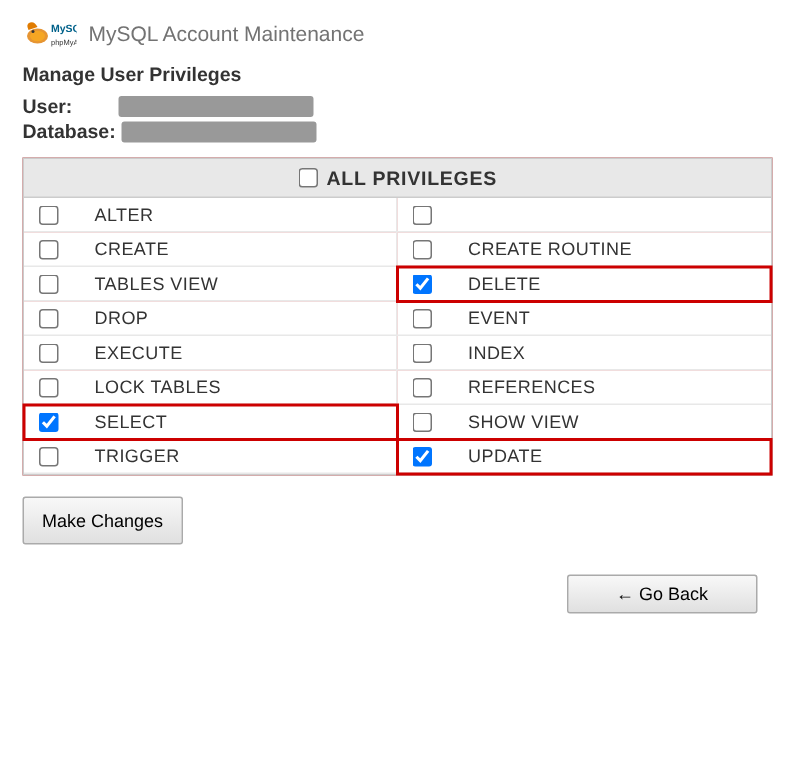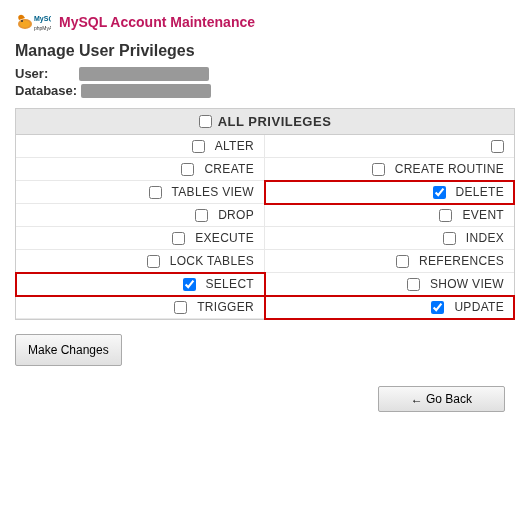--- a/index.html
+++ b/index.html
@@ -17,26 +17,26 @@
       align-items: center;
       gap: 8px;
       margin-bottom: 8px;
     }
     .mysql-logo {
       width: 36px;
       height: 24px;
     }
     .page-title {
       font-size: 14px;
-      font-weight: bold;
-      color: #be185d;
+      font-weight: normal;
+      color: #737373;
     }
     .section-title {
       font-weight: bold;
-      font-size: 16px;
+      font-size: 13px;
       margin-bottom: 6px;
     }
     .user-info {
       margin-bottom: 10px;
     }
     .user-info-row {
       display: flex;
       align-items: center;
       gap: 4px;
       margin-bottom: 2px;
@@ -69,25 +69,24 @@
     }
     .privilege-grid {
       display: grid;
       grid-template-columns: 1fr 1fr;
       border-collapse: collapse;
     }
     .privilege-cell {
       padding: 4px 10px;
       display: flex;
       align-items: center;
-      gap: 10px;
+      gap: 24px;
       border-bottom: 1px solid #e8e8e8;
       background: #fff;
       position: relative;
-      justify-content: flex-end;
     }
     .privilege-cell:nth-child(odd) {
       border-right: 1px solid #e8e8e8;
     }
     .privilege-cell.highlighted {
       outline: 2px solid #cc0000;
       outline-offset: -1px;
       z-index: 1;
     }
     .privilege-cell input[type="checkbox"] {

